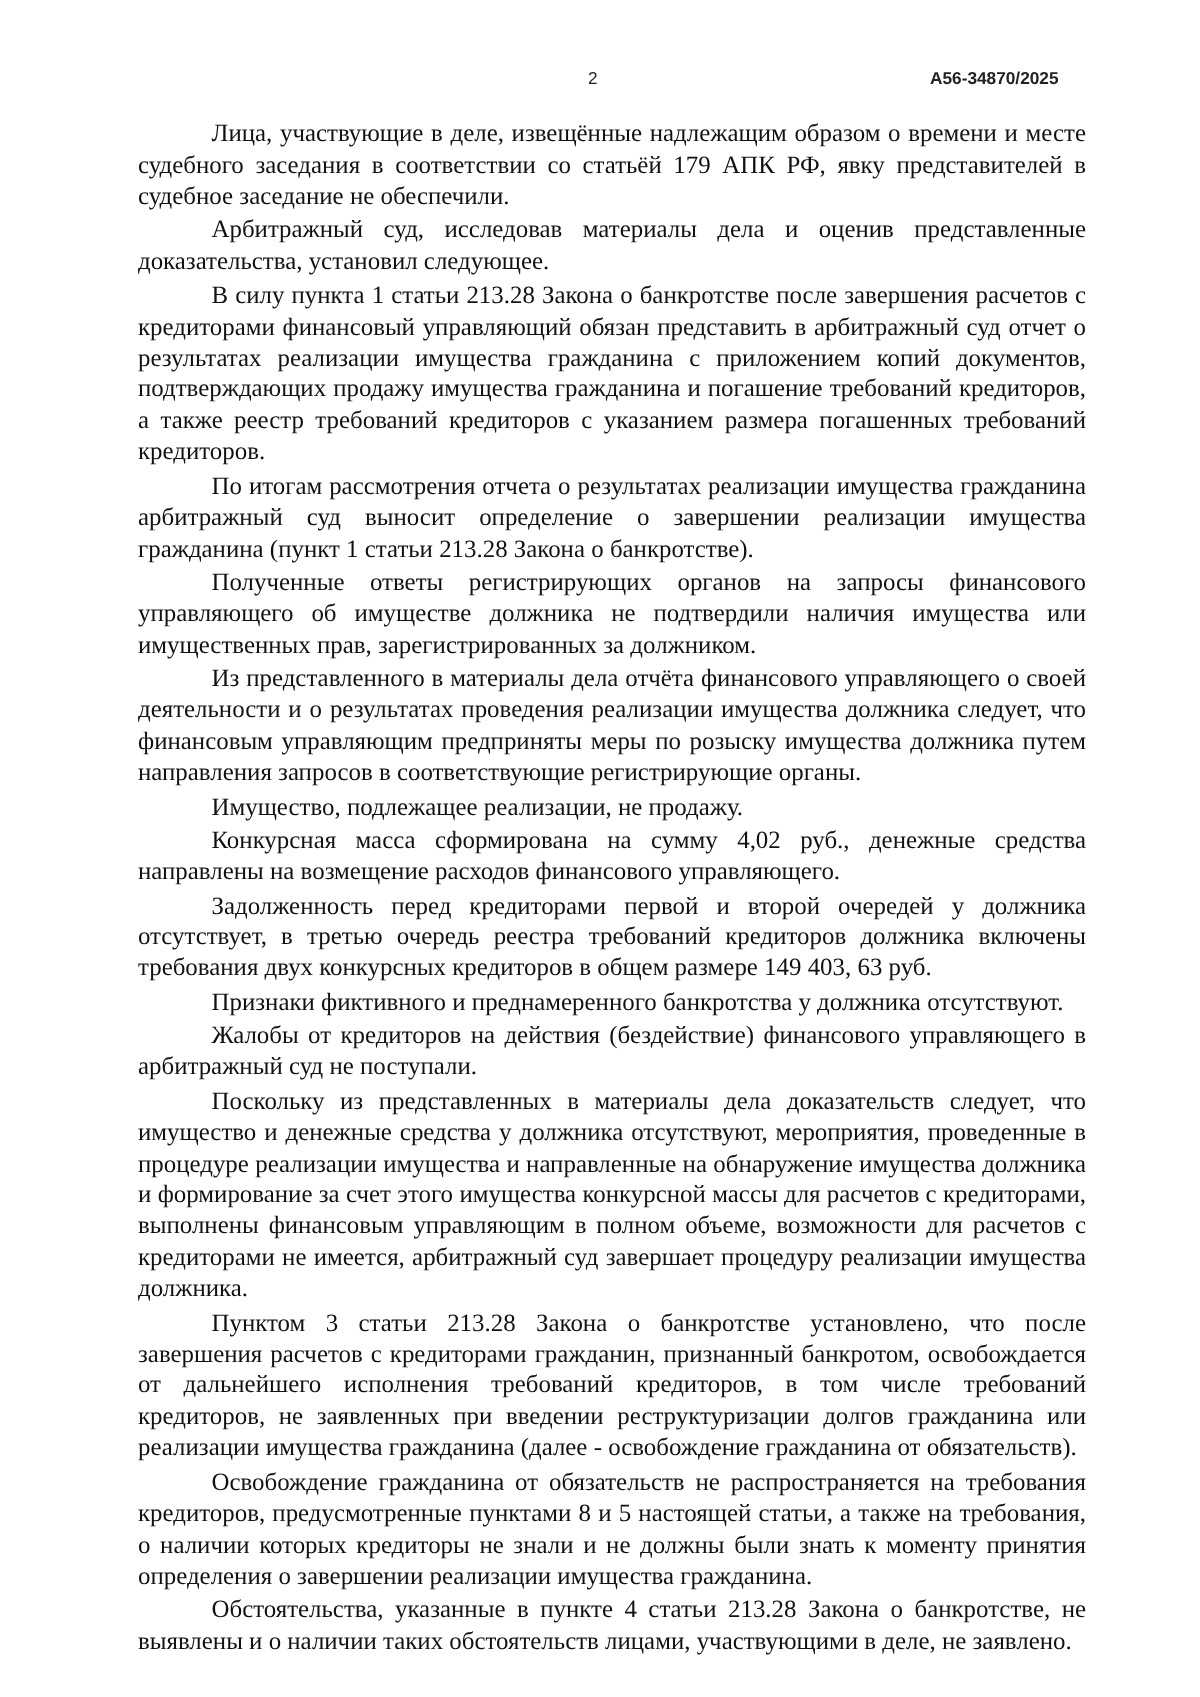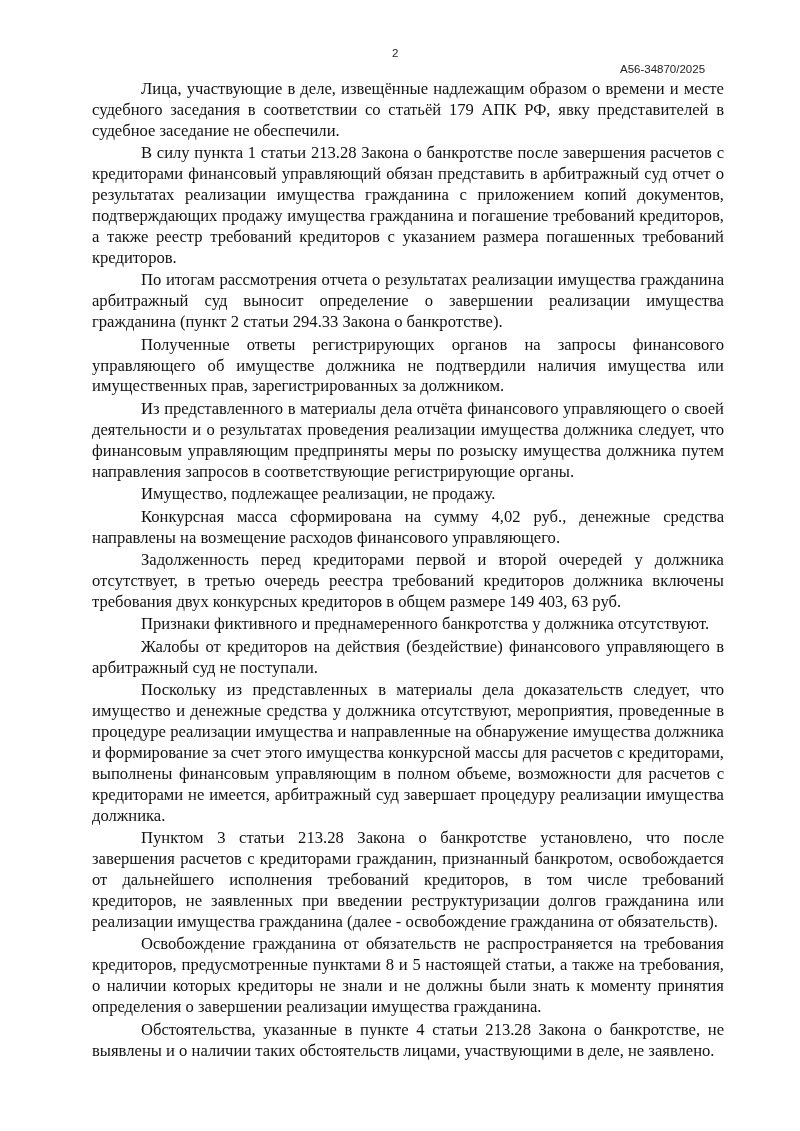--- a/index.html
+++ b/index.html
@@ -1,36 +1,37 @@
 <!DOCTYPE html>
 <html><head>
 <meta charset="utf-8">
 <style>
   html, body { margin: 0; padding: 0; background: #ffffff; }
   body { width: 800px; height: 1131px; position: relative; overflow: hidden; }
   .page { position: absolute; left: 0; top: 0; width: 800px; height: 1131px; background: #fff; }
   .header { position: absolute; top: 47px; left: 0; width: 800px; height: 16px; font-family: "Liberation Sans", sans-serif; font-size: 11.5px; color: #222; }
   .page-num { position: absolute; left: 392px; top: 0; }
-  .case-num { position: absolute; left: 620px; top: 16px; }
+  .case-num { position: absolute; left: 620px; top: 0; font-weight: bold; }
   .body-text { position: absolute; left: 92px; top: 79px; width: 632px; font-family: "Liberation Serif", serif; font-size: 16.6px; line-height: 20.9px; color: #111; }
   .body-text p { margin: 0 0 1.6px 0; text-indent: 49px; text-align: justify; }
 </style>
 </head>
 <body>
 
 <div class="page">
   <div class="header">
     <span class="page-num">2</span>
     <span class="case-num">А56-34870/2025</span>
   </div>
 
   <div class="body-text">
     <p>Лица, участвующие в деле, извещённые надлежащим образом о времени и месте судебного заседания в соответствии со статьёй 179 АПК РФ, явку представителей в судебное заседание не обеспечили.</p>
+    <p>Арбитражный суд, исследовав материалы дела и оценив представленные доказательства, установил следующее.</p>
     <p>В силу пункта 1 статьи 213.28 Закона о банкротстве после завершения расчетов с кредиторами финансовый управляющий обязан представить в арбитражный суд отчет о результатах реализации имущества гражданина с приложением копий документов, подтверждающих продажу имущества гражданина и погашение требований кредиторов, а также реестр требований кредиторов с указанием размера погашенных требований кредиторов.</p>
-    <p>По итогам рассмотрения отчета о результатах реализации имущества гражданина арбитражный суд выносит определение о завершении реализации имущества гражданина (пункт 2 статьи 294.33 Закона о банкротстве).</p>
+    <p>По итогам рассмотрения отчета о результатах реализации имущества гражданина арбитражный суд выносит определение о завершении реализации имущества гражданина (пункт 1 статьи 213.28 Закона о банкротстве).</p>
     <p>Полученные ответы регистрирующих органов на запросы финансового управляющего об имуществе должника не подтвердили наличия имущества или имущественных прав, зарегистрированных за должником.</p>
     <p>Из представленного в материалы дела отчёта финансового управляющего о своей деятельности и о результатах проведения реализации имущества должника следует, что финансовым управляющим предприняты меры по розыску имущества должника путем направления запросов в соответствующие регистрирующие органы.</p>
     <p>Имущество, подлежащее реализации, не продажу.</p>
     <p>Конкурсная масса сформирована на сумму 4,02 руб., денежные средства направлены на возмещение расходов финансового управляющего.</p>
     <p>Задолженность перед кредиторами первой и второй очередей у должника отсутствует, в третью очередь реестра требований кредиторов должника включены требования двух конкурсных кредиторов в общем размере 149 403, 63 руб.</p>
     <p>Признаки фиктивного и преднамеренного банкротства у должника отсутствуют.</p>
     <p>Жалобы от кредиторов на действия (бездействие) финансового управляющего в арбитражный суд не поступали.</p>
     <p>Поскольку из представленных в материалы дела доказательств следует, что имущество и денежные средства у должника отсутствуют, мероприятия, проведенные в процедуре реализации имущества и направленные на обнаружение имущества должника и формирование за счет этого имущества конкурсной массы для расчетов с кредиторами, выполнены финансовым управляющим в полном объеме, возможности для расчетов с кредиторами не имеется, арбитражный суд завершает процедуру реализации имущества должника.</p>
     <p>Пунктом 3 статьи 213.28 Закона о банкротстве установлено, что после завершения расчетов с кредиторами гражданин, признанный банкротом, освобождается от дальнейшего исполнения требований кредиторов, в том числе требований кредиторов, не заявленных при введении реструктуризации долгов гражданина или реализации имущества гражданина (далее - освобождение гражданина от обязательств).</p>
     <p>Освобождение гражданина от обязательств не распространяется на требования кредиторов, предусмотренные пунктами 8 и 5 настоящей статьи, а также на требования, о наличии которых кредиторы не знали и не должны были знать к моменту принятия определения о завершении реализации имущества гражданина.</p>

